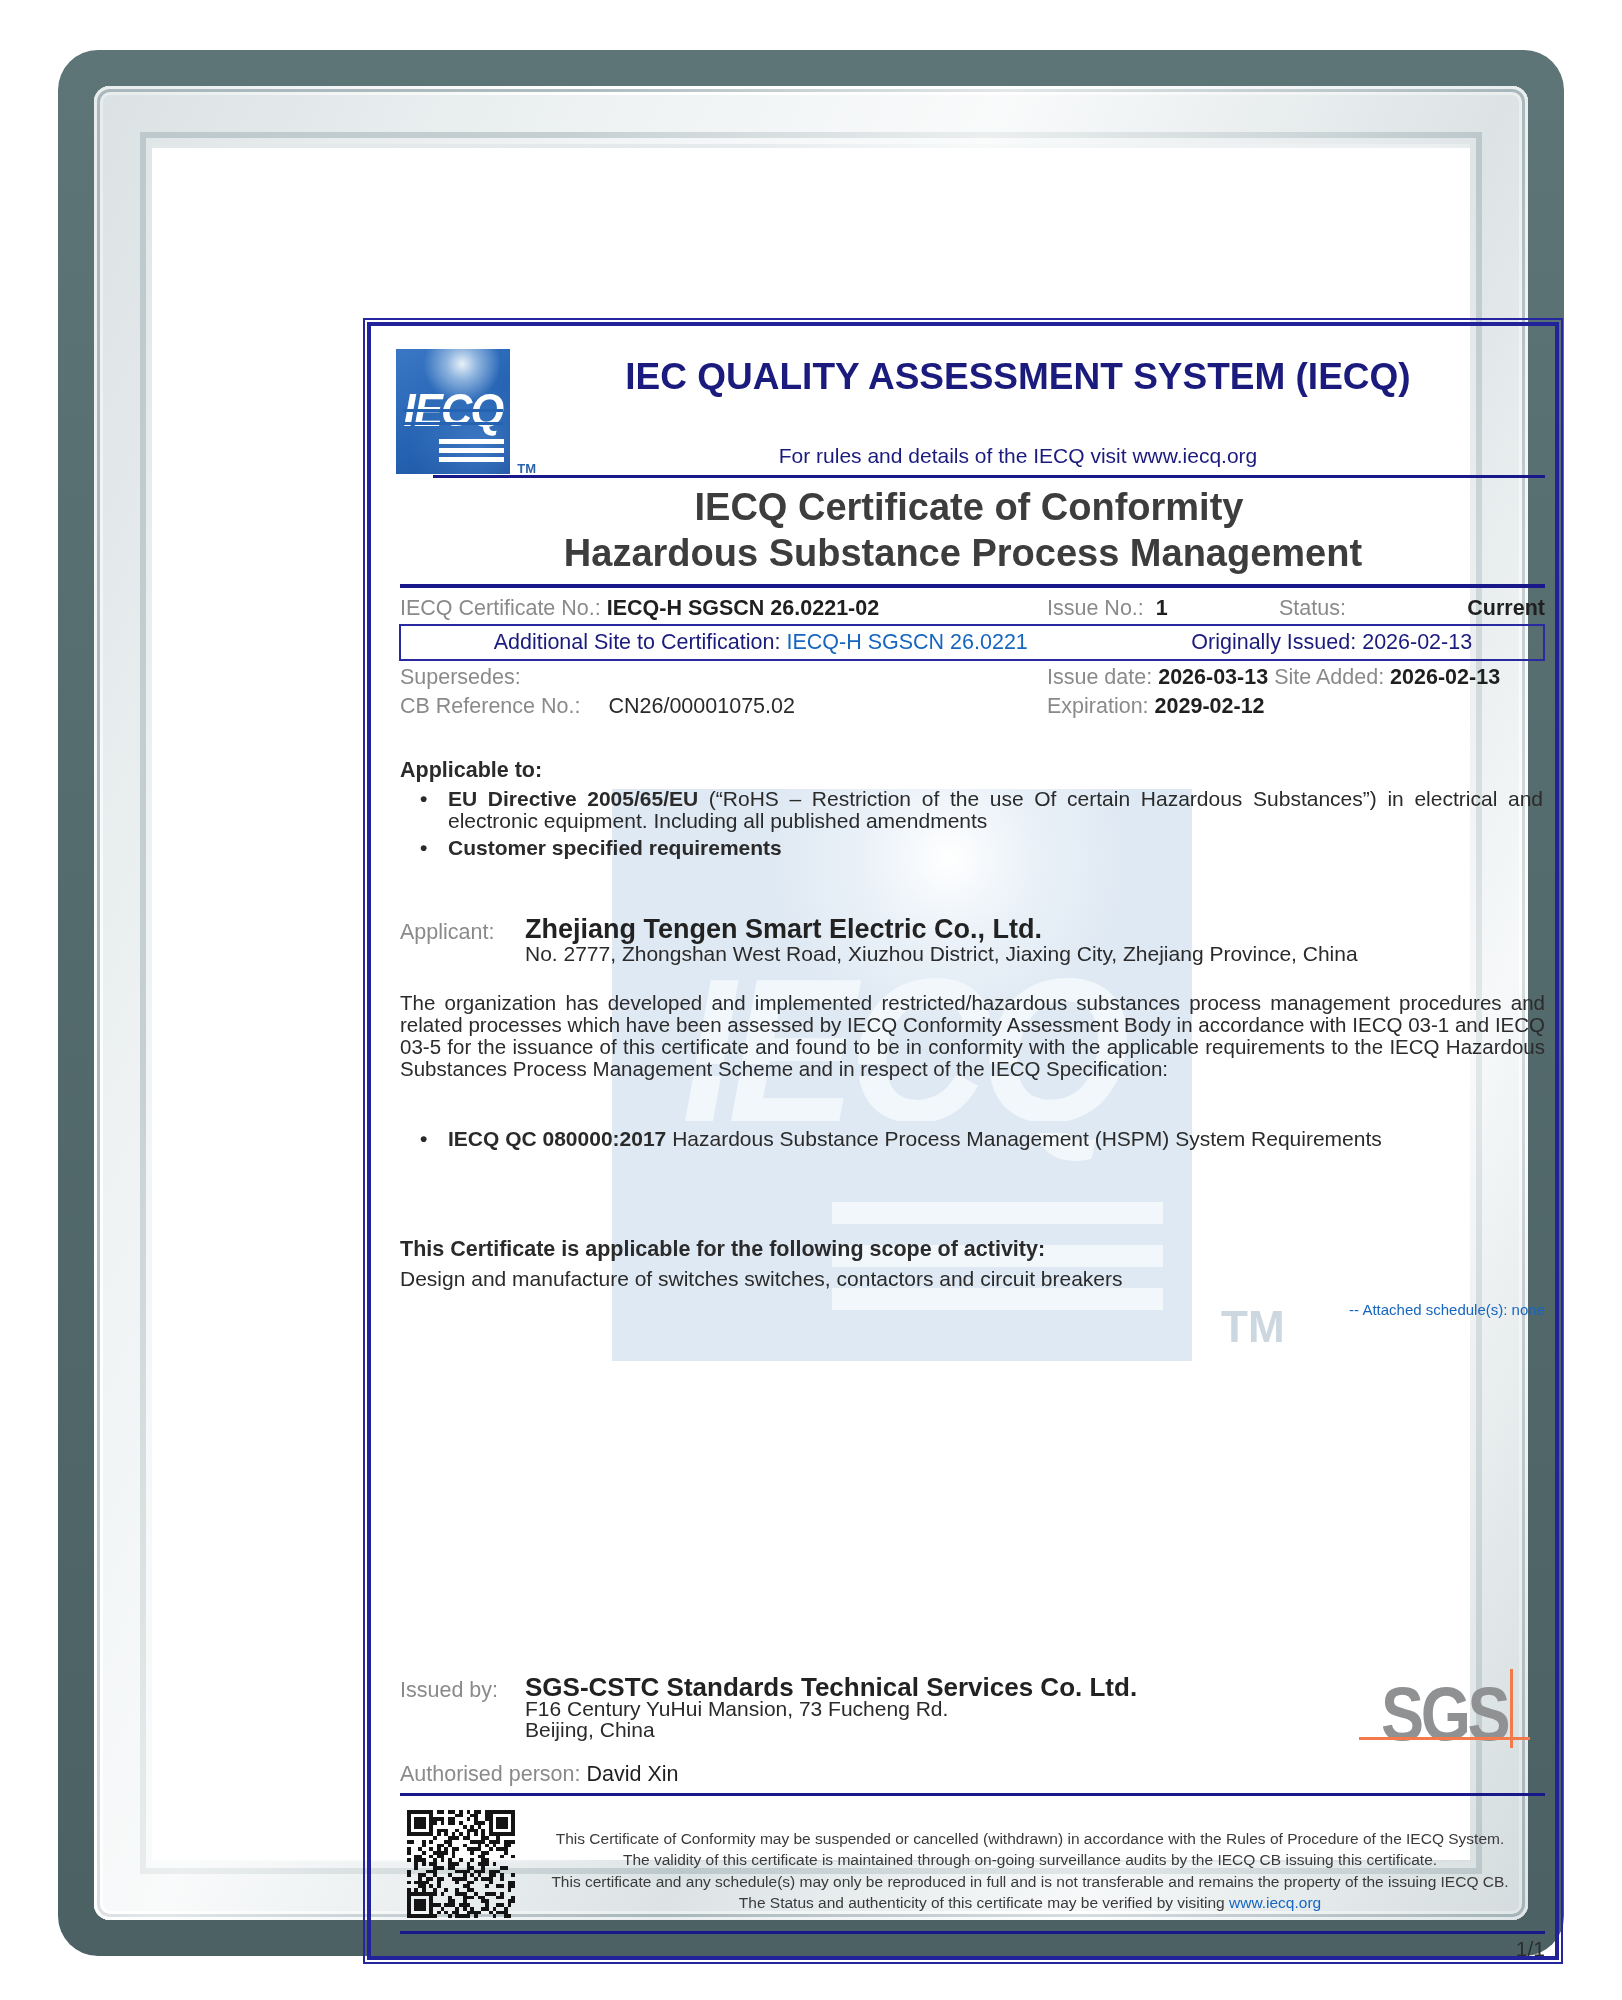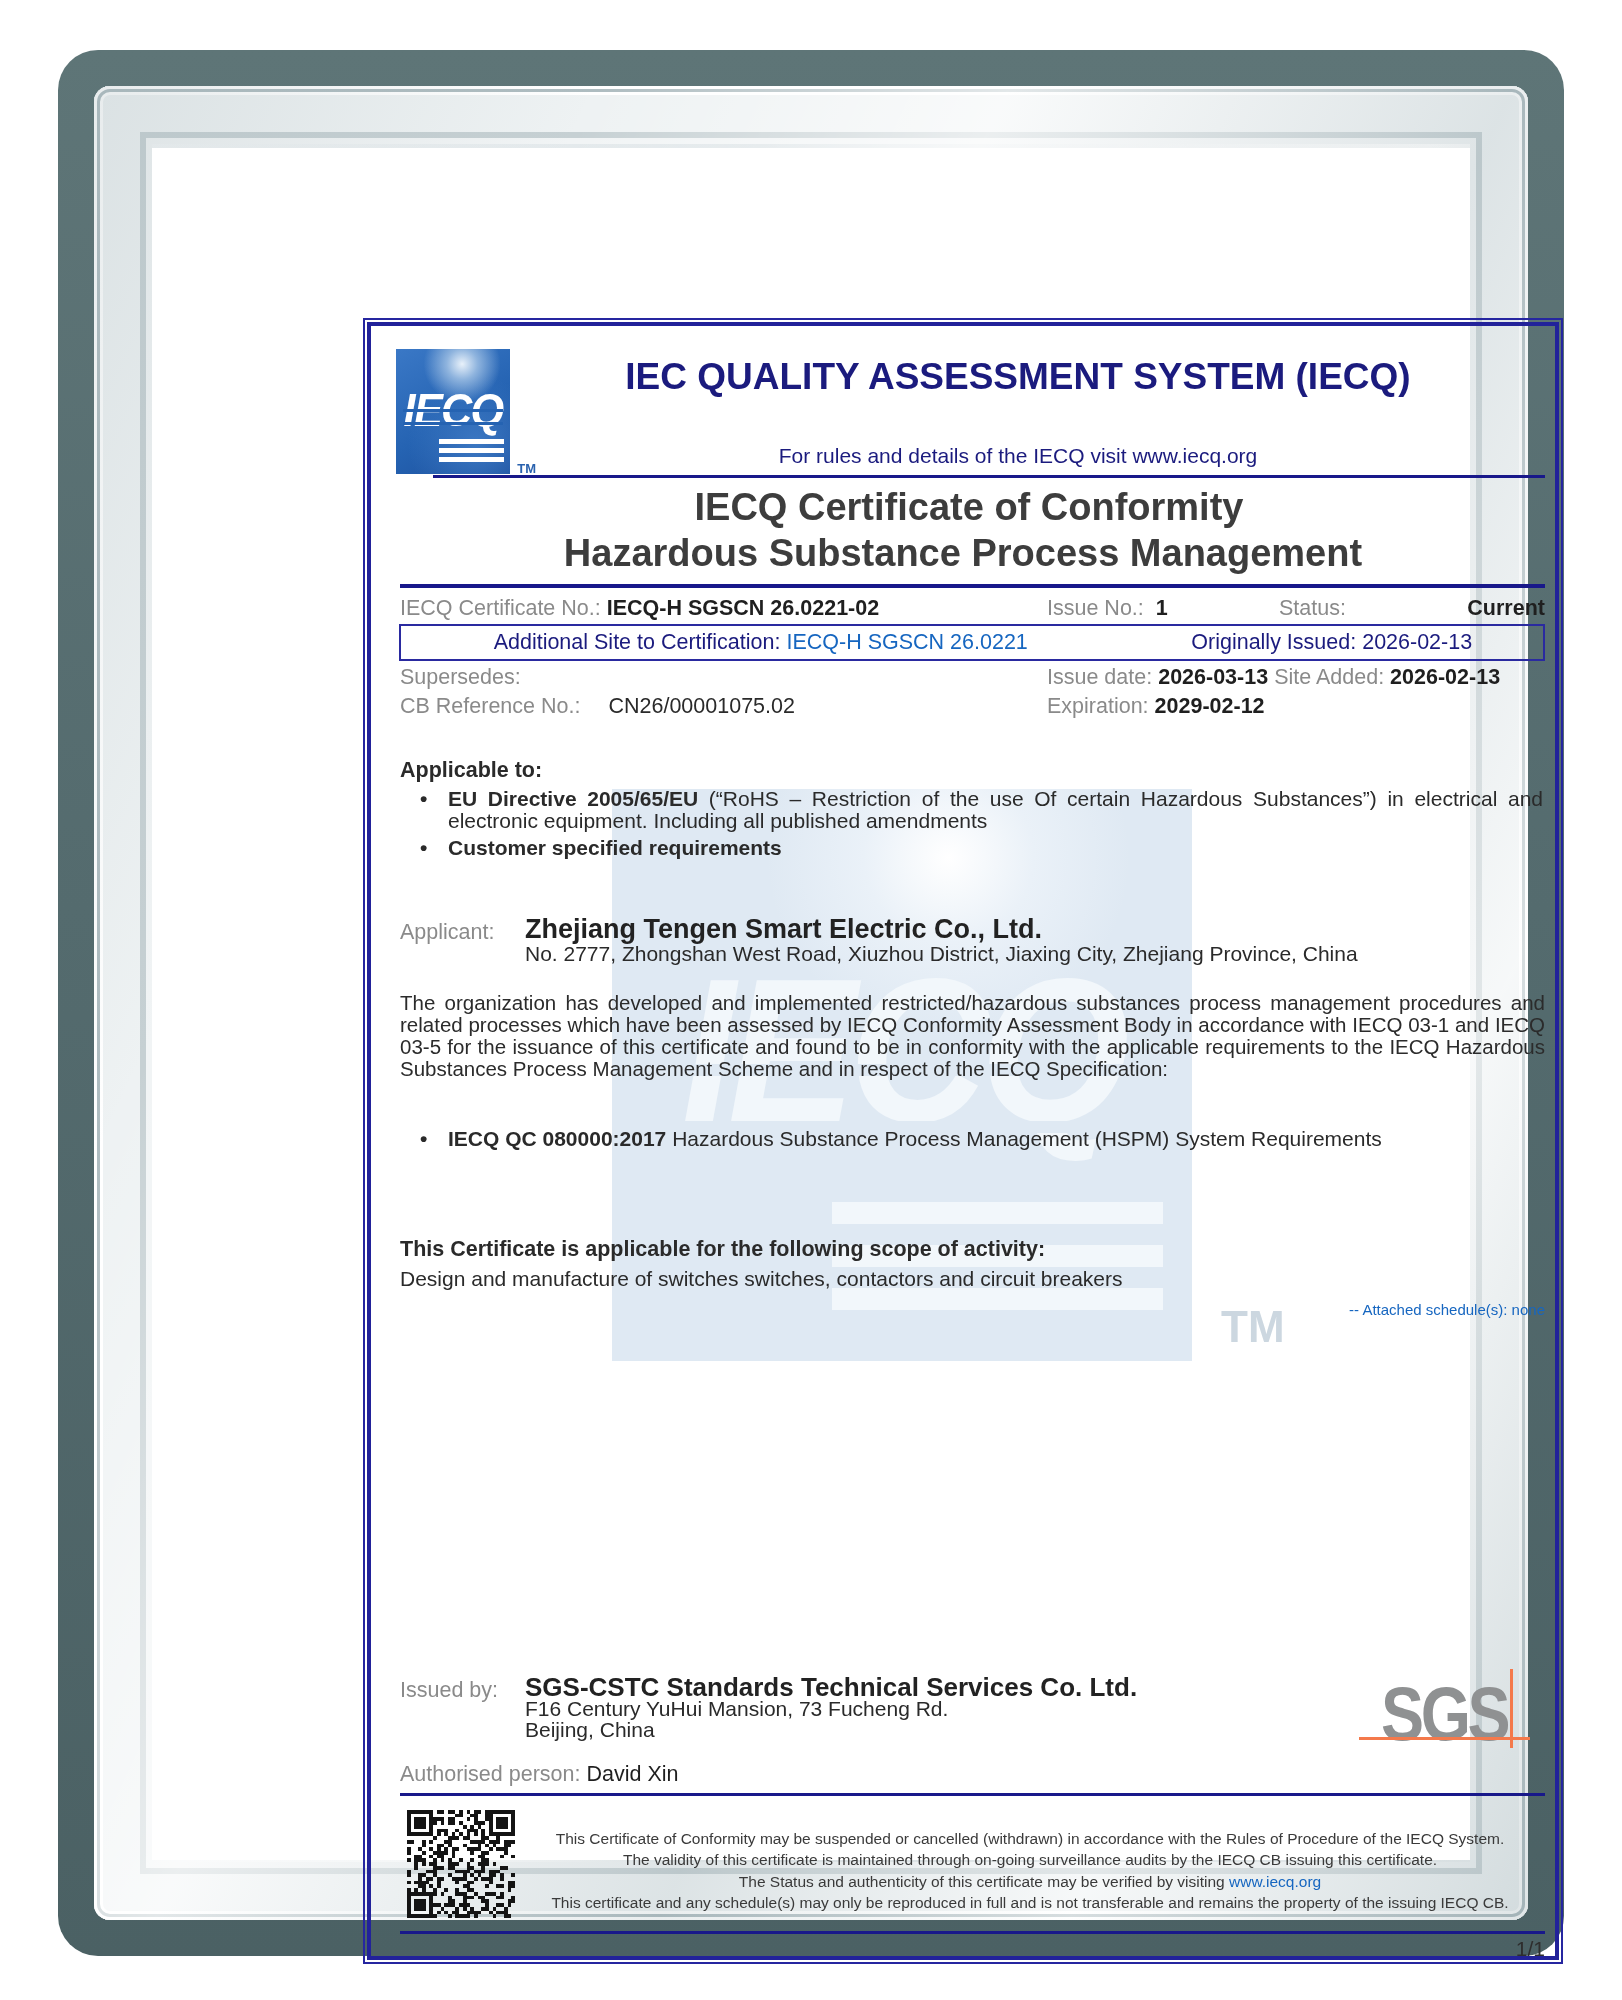--- a/index.html
+++ b/index.html
@@ -606,21 +606,21 @@
             <rect x="16" y="28" width="1" height="1"></rect>
             <rect x="18" y="28" width="1" height="1"></rect>
             <rect x="23" y="28" width="1" height="1"></rect>
             <rect x="26" y="28" width="1" height="1"></rect>
             <rect x="27" y="28" width="1" height="1"></rect>
           </svg>
       </div>
       <div class="fineprint">
         <div>This Certificate of Conformity may be suspended or cancelled (withdrawn) in accordance with the Rules of Procedure of the IECQ System.</div>
         <div>The validity of this certificate is maintained through on-going surveillance audits by the IECQ CB issuing this certificate.</div>
+        <div>This certificate and any schedule(s) may only be reproduced in full and is not transferable and remains the property of the issuing IECQ CB.</div>
         <div><span>The Status and authenticity of this certificate may be verified by visiting </span><a href="#">www.iecq.org</a></div>
-        <div>This certificate and any schedule(s) may only be reproduced in full and is not transferable and remains the property of the issuing IECQ CB.</div>
       </div>
       <div class="rule rule-4"></div>
       <div class="page-num">1/1</div>
 
     </div>
   </div>
 </div>
 
 </body></html>

